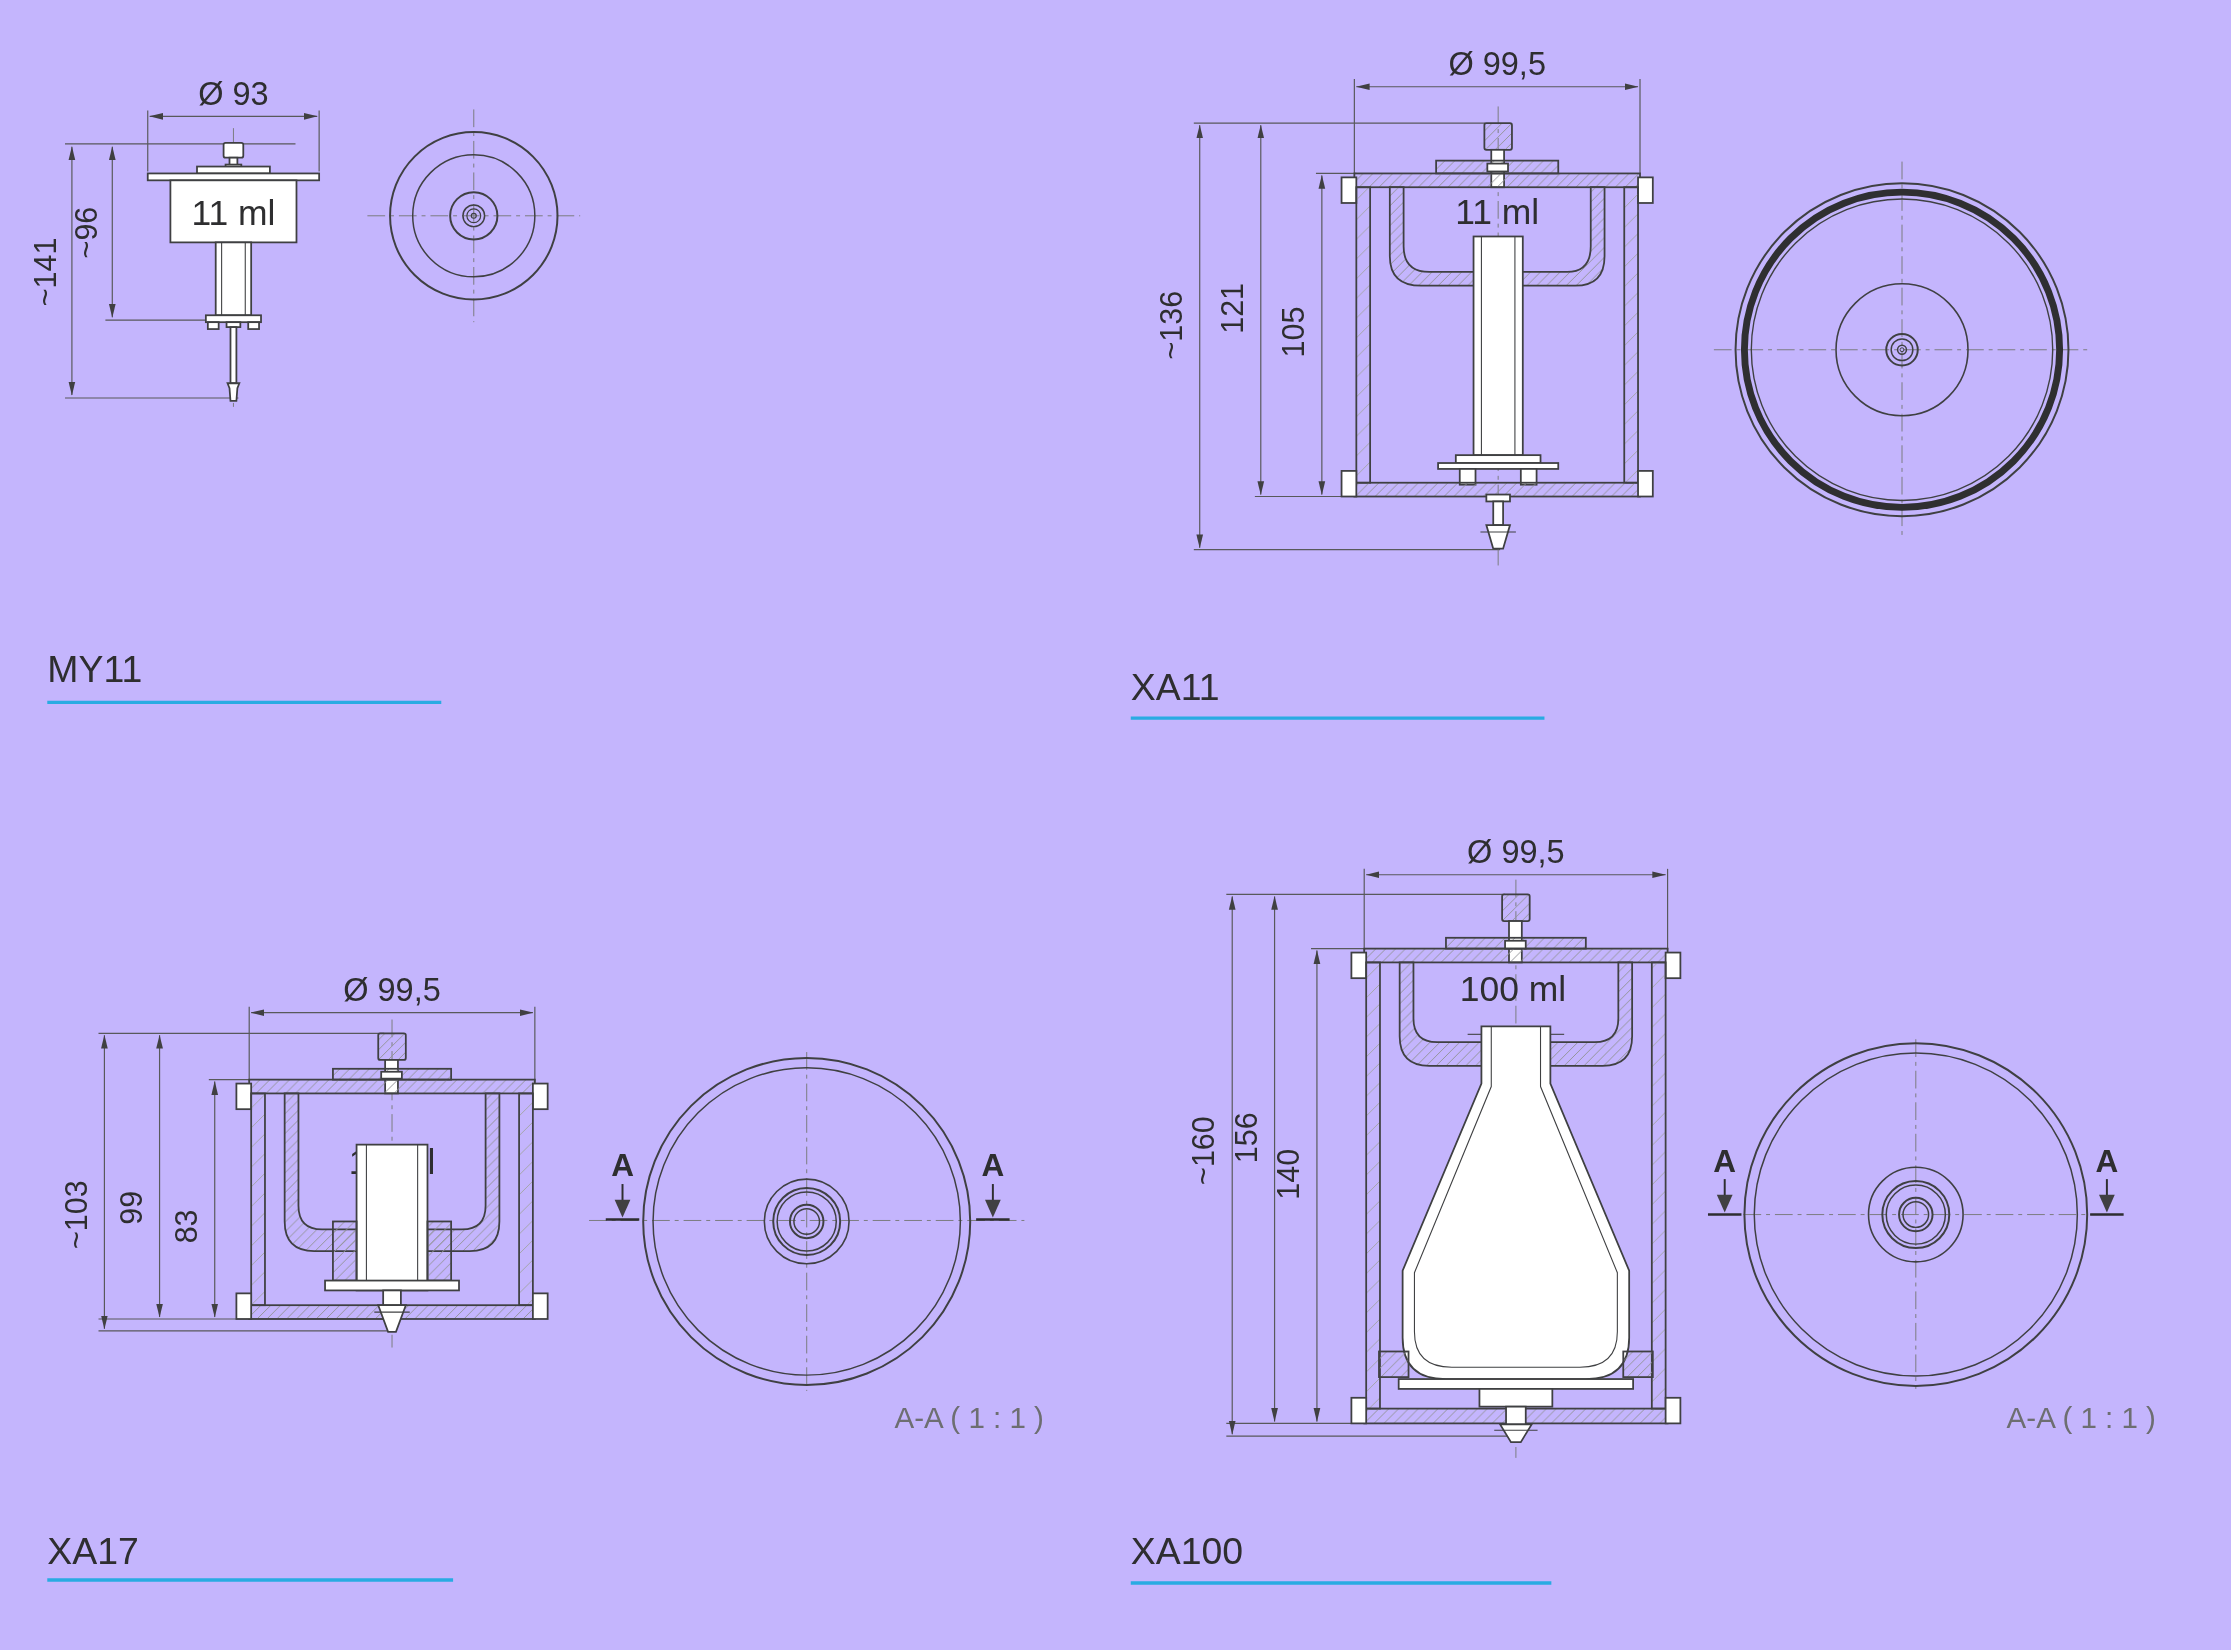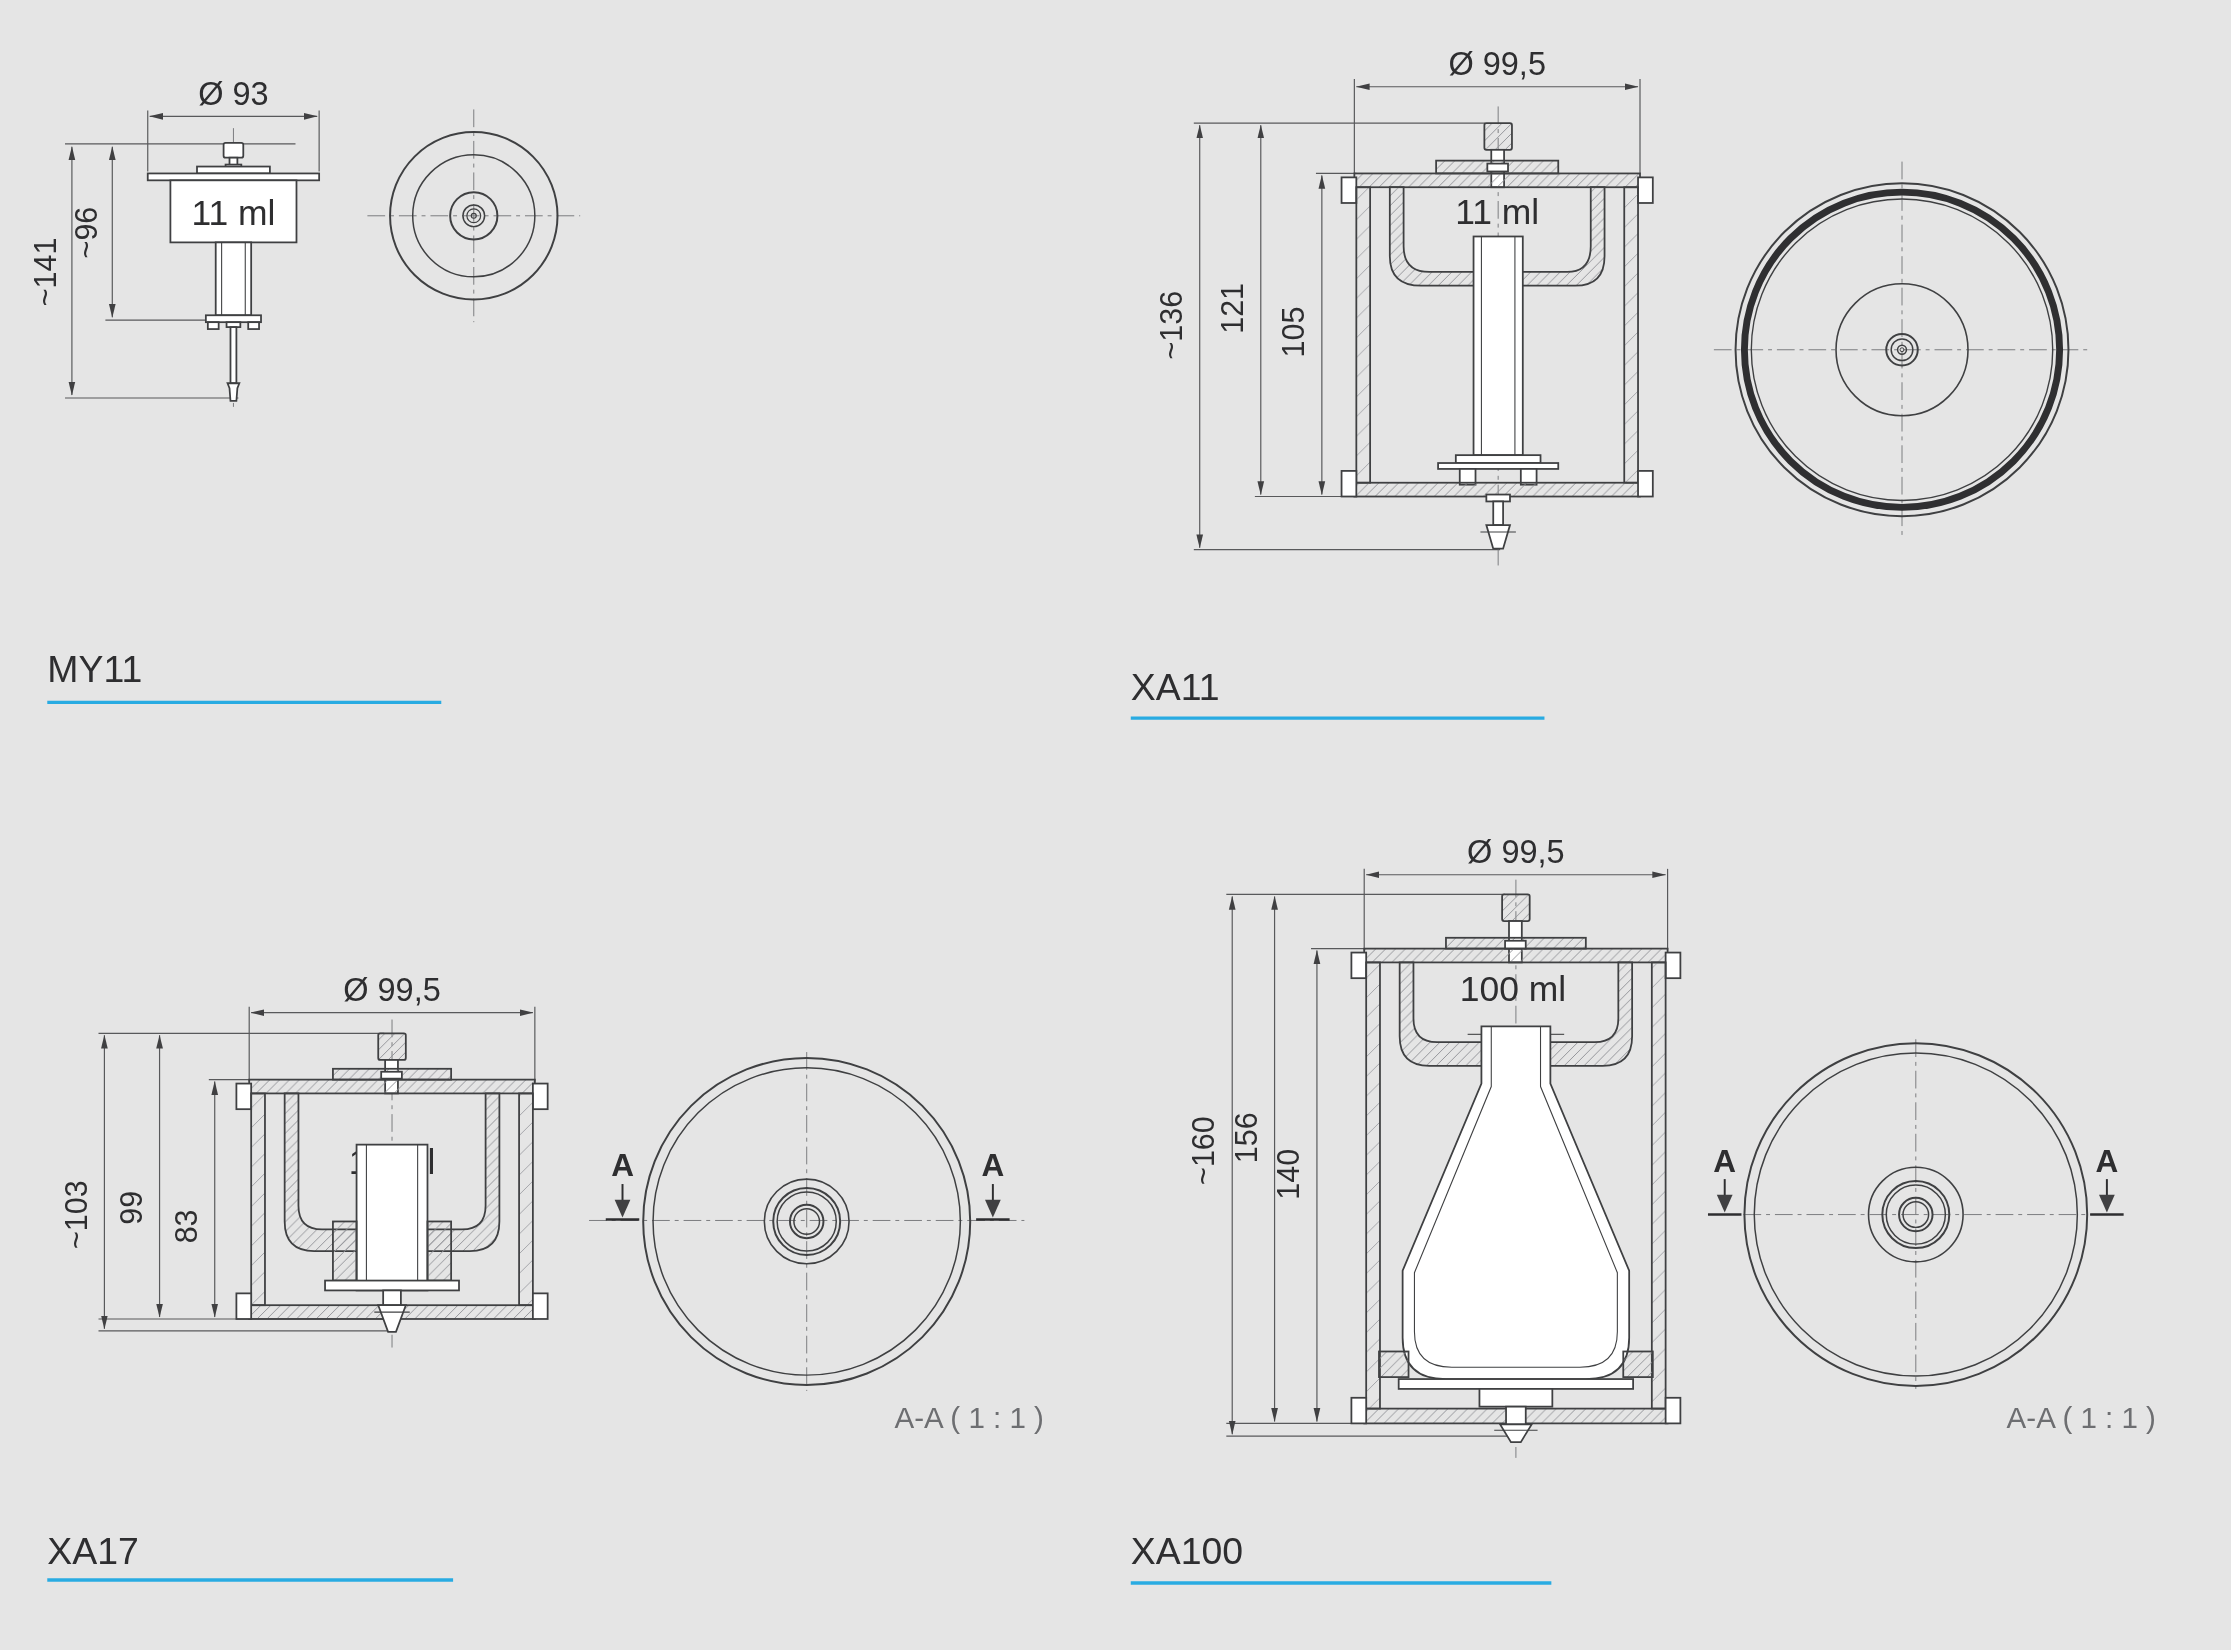--- a/index.html
+++ b/index.html
@@ -1,16 +1,16 @@
 <!DOCTYPE html>
 <html><head>
 <meta charset="utf-8">
 <style>
   html,body{margin:0;padding:0;background:#fff;}
-  .sheet{position:relative;width:2231px;height:1651px;background:#e5e5e5;overflow:hidden;}
+  .sheet{position:relative;width:2231px;height:1651px;background:#c4b5fd;overflow:hidden;}
   svg{position:absolute;left:0;top:0;}
   text{font-family:"Liberation Sans",sans-serif;fill:#2e2e30;}
   .t-dim{font-size:31px;}
   .t-vol{font-size:36px;}
   .t-dia{font-size:33px;}
   .t-label{font-size:38px;font-weight:500;}
   .t-sec{font-size:30px;fill:#6d6e71;}
   .t-A{font-size:32px;font-weight:600;}
   .mid{text-anchor:middle;}
   .thin{stroke:#3f4042;stroke-width:1.1;fill:none;}

